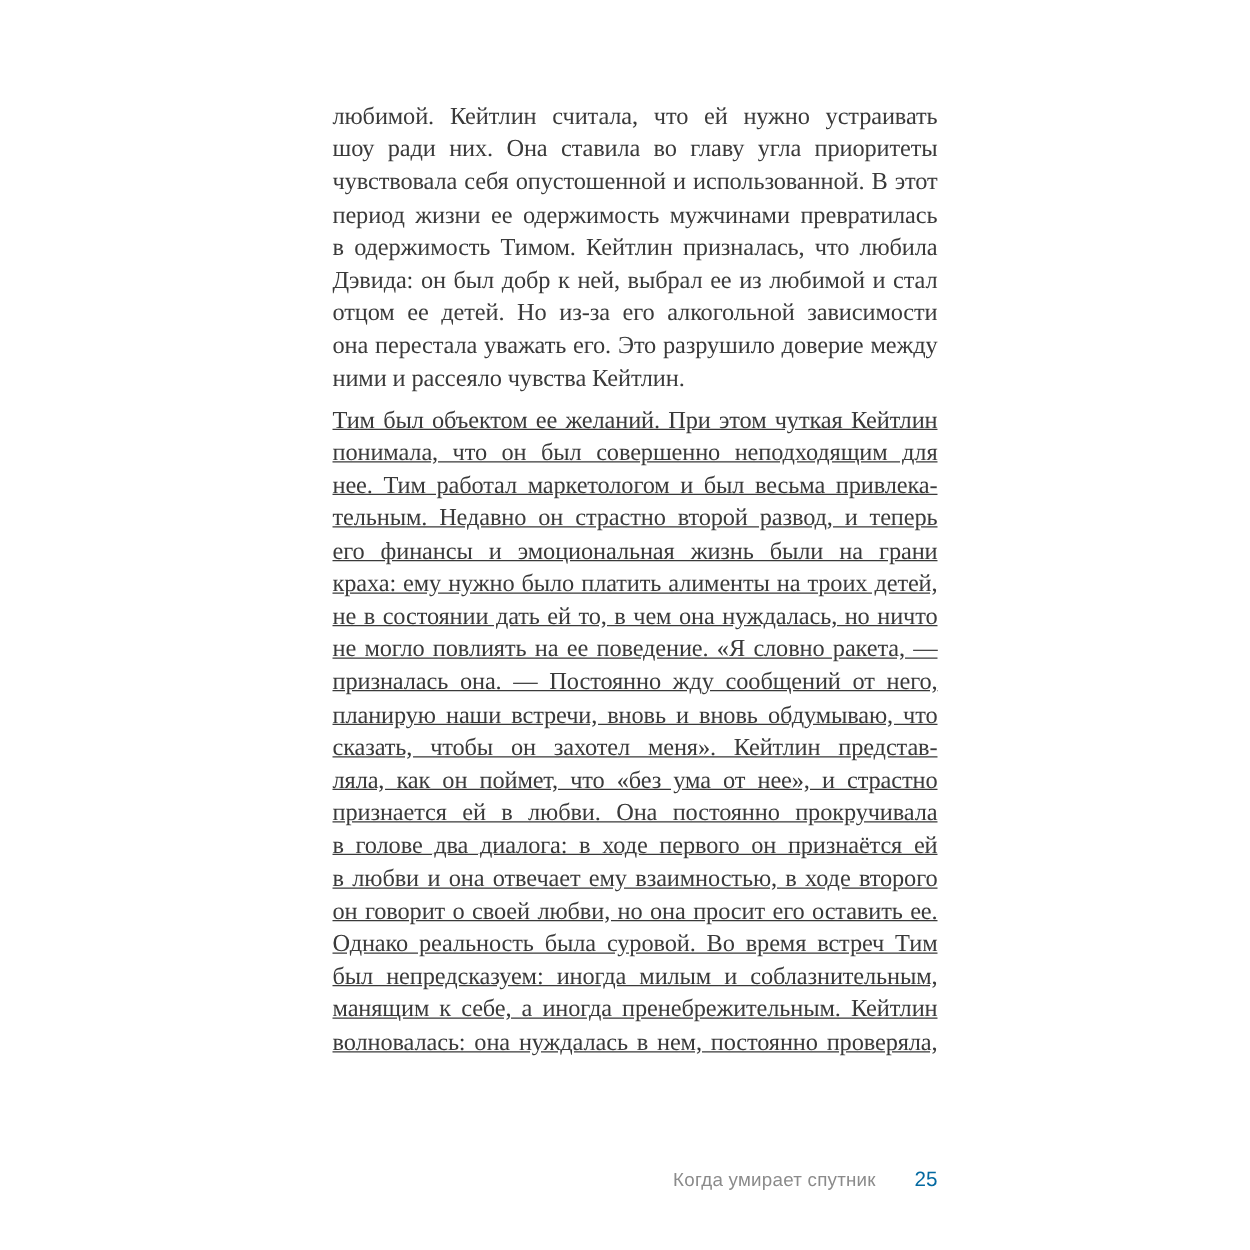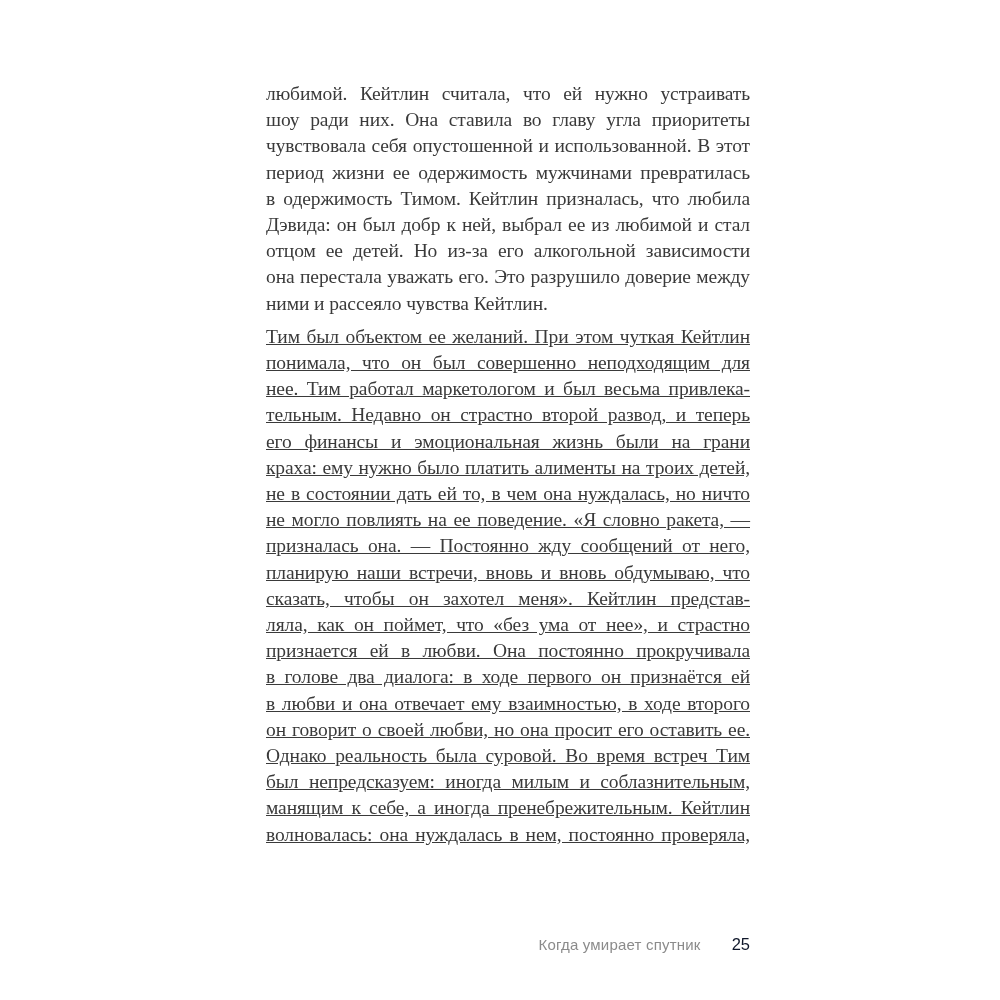--- a/index.html
+++ b/index.html
@@ -96,15 +96,15 @@
         <div class="line">в любви и она отвечает ему взаимностью, в ходе второго</div>
         <div class="line">он говорит о своей любви, но она просит его оставить ее.</div>
         <div class="line">Однако реальность была суровой. Во время встреч Тим</div>
         <div class="line">был непредсказуем: иногда милым и соблазнительным,</div>
         <div class="line">манящим к себе, а иногда пренебрежительным. Кейтлин</div>
         <div class="line">волновалась: она нуждалась в нем, постоянно проверяла,</div>
       </div>
     </div>
   <div class="page-footer">
     <span class="running-title" style="color: rgb(139, 139, 139);">Когда умирает спутник</span>
-    <span class="page-number" style="color: #0f172a;">25</span>
+    <span class="page-number" style="color: #0369a1;">25</span>
   </div>
 </div>
 
 </body></html>

